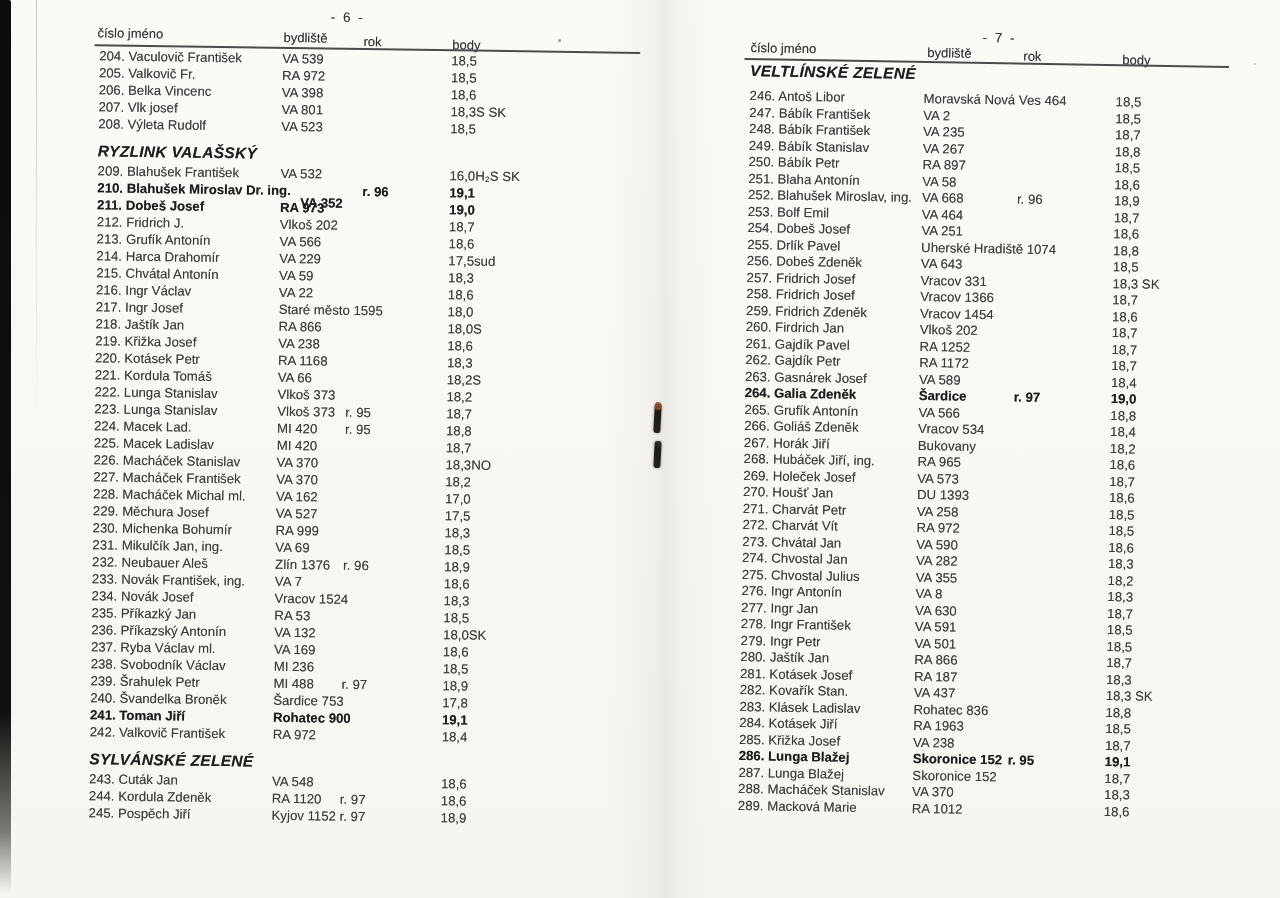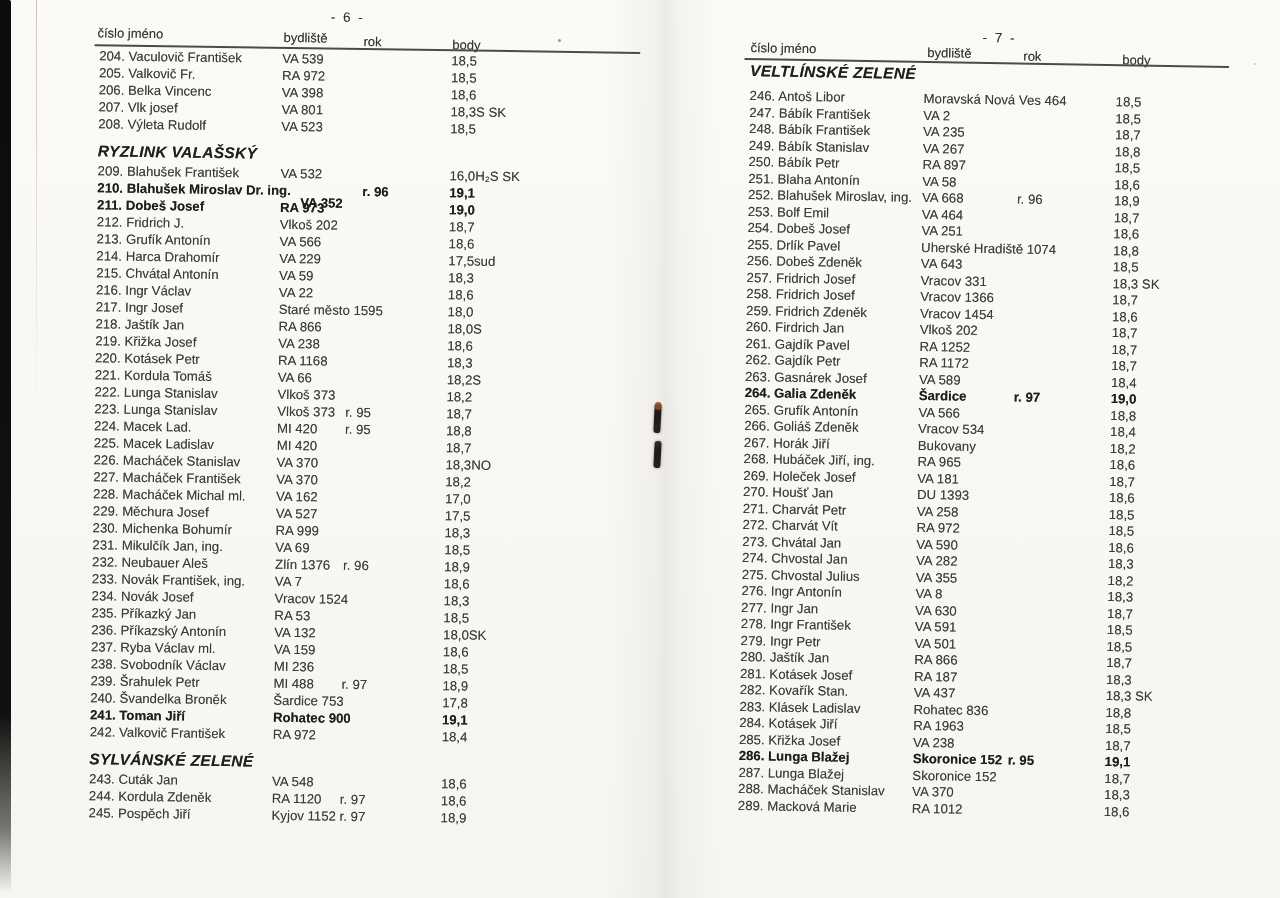--- a/index.html
+++ b/index.html
@@ -286,21 +286,21 @@
           <span class="c c-res">RA 53</span>
           <span class="c c-pts">18,5</span>
         </div>
         <div class="row">
           <span class="c c-nm">236. Příkazský Antonín</span>
           <span class="c c-res">VA 132</span>
           <span class="c c-pts">18,0SK</span>
         </div>
         <div class="row">
           <span class="c c-nm">237. Ryba Václav ml.</span>
-          <span class="c c-res">VA 159</span>
+          <span class="c c-res">VA 169</span>
           <span class="c c-pts">18,6</span>
         </div>
         <div class="row">
           <span class="c c-nm">238. Svobodník Václav</span>
           <span class="c c-res">MI 236</span>
           <span class="c c-pts">18,5</span>
         </div>
         <div class="row">
           <span class="c c-nm">239. Šrahulek Petr</span>
           <span class="c c-res">MI 488</span>
@@ -466,21 +466,21 @@
           <span class="c c-res">Bukovany</span>
           <span class="c c-pts">18,2</span>
         </div>
         <div class="row">
           <span class="c c-nm">268. Hubáček Jiří, ing.</span>
           <span class="c c-res">RA 965</span>
           <span class="c c-pts">18,6</span>
         </div>
         <div class="row">
           <span class="c c-nm">269. Holeček Josef</span>
-          <span class="c c-res">VA 181</span>
+          <span class="c c-res">VA 573</span>
           <span class="c c-pts">18,7</span>
         </div>
         <div class="row">
           <span class="c c-nm">270. Houšť Jan</span>
           <span class="c c-res">DU 1393</span>
           <span class="c c-pts">18,6</span>
         </div>
         <div class="row">
           <span class="c c-nm">271. Charvát Petr</span>
           <span class="c c-res">VA 258</span>

